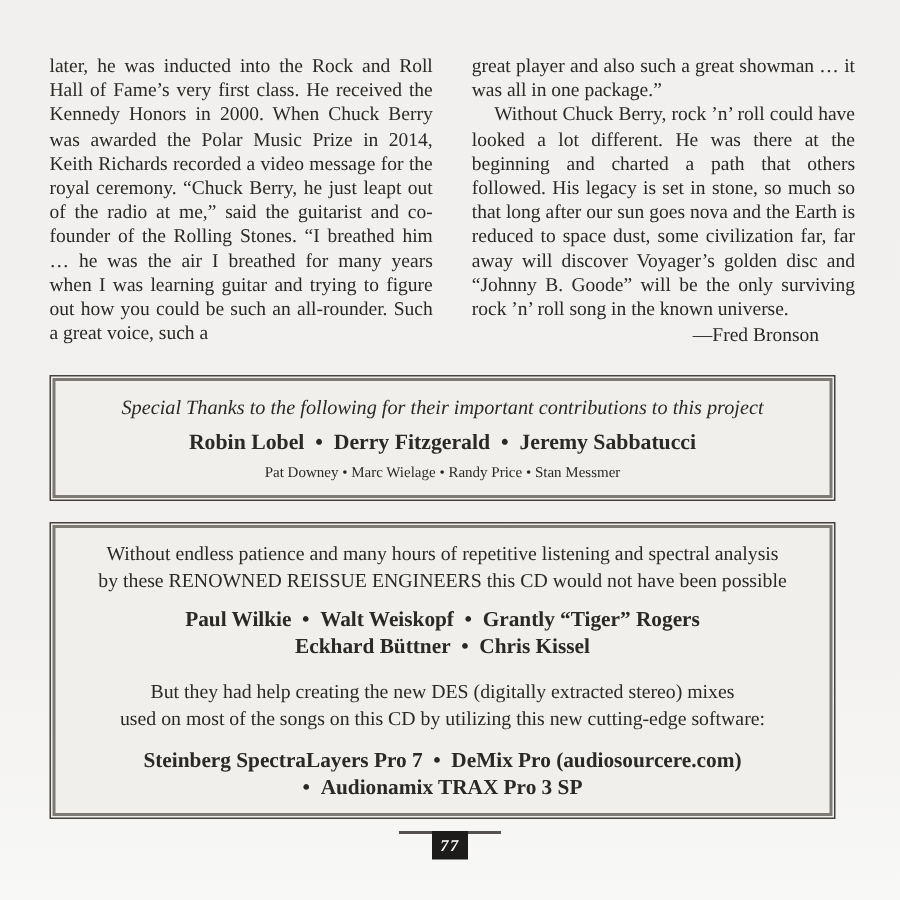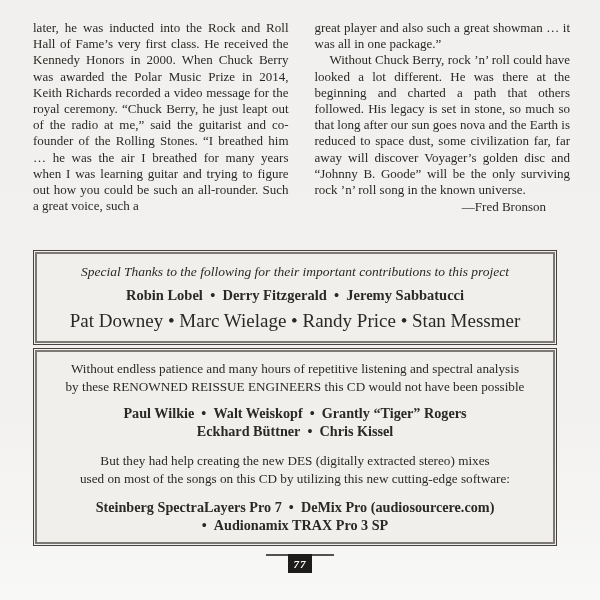--- a/index.html
+++ b/index.html
@@ -9,21 +9,21 @@
     height: 600px;
     background: linear-gradient(180deg, #f1f0ee 0%, #f2f1ef 70%, #f8f8f6 100%);
     font-family: "Liberation Serif", "DejaVu Serif", serif;
     color: #2b2926;
     overflow: hidden;
   }
 
   
   .columns {
     position: absolute;
-    top: 20px;
+    top: 36px;
     left: 33px;
     width: 537px;
     display: flex;
     gap: 26px;
   }
   .col {
     width: 262px;
     font-size: 13px;
     line-height: 16.2px;
     text-align: justify;
@@ -46,21 +46,21 @@
     background: #f0efec;
   }
   .frame-inner {
     border: 2px solid #7d7a76;
     text-align: center;
   }
   .frame-thanks { top: 250px; }
   .frame-thanks .frame-inner { padding: 6px 23px 7px; }
   .t-intro { font-style: italic; font-size: 13.5px; margin: 4px 0 0; }
   .t-bold  { font-weight: bold;  font-size: 14.5px; margin: 7px 0 0; }
-  .t-reg   { font-size: 19px; margin: 6px 0 2px; }
+  .t-reg   { font-size: 10px; margin: 6px 0 2px; }
 
   .frame-engineers { top: 348px; }
   .frame-engineers .frame-inner { padding: 8px 0 8px; }
   .ln { font-size: 13.2px; line-height: 18px; }
   .b  { font-weight: bold; font-size: 14.2px; }
   .mt8  { margin-top: 8px; }
   .mt12 { margin-top: 12px; }
   .mt10 { margin-top: 10px; }
 
   

